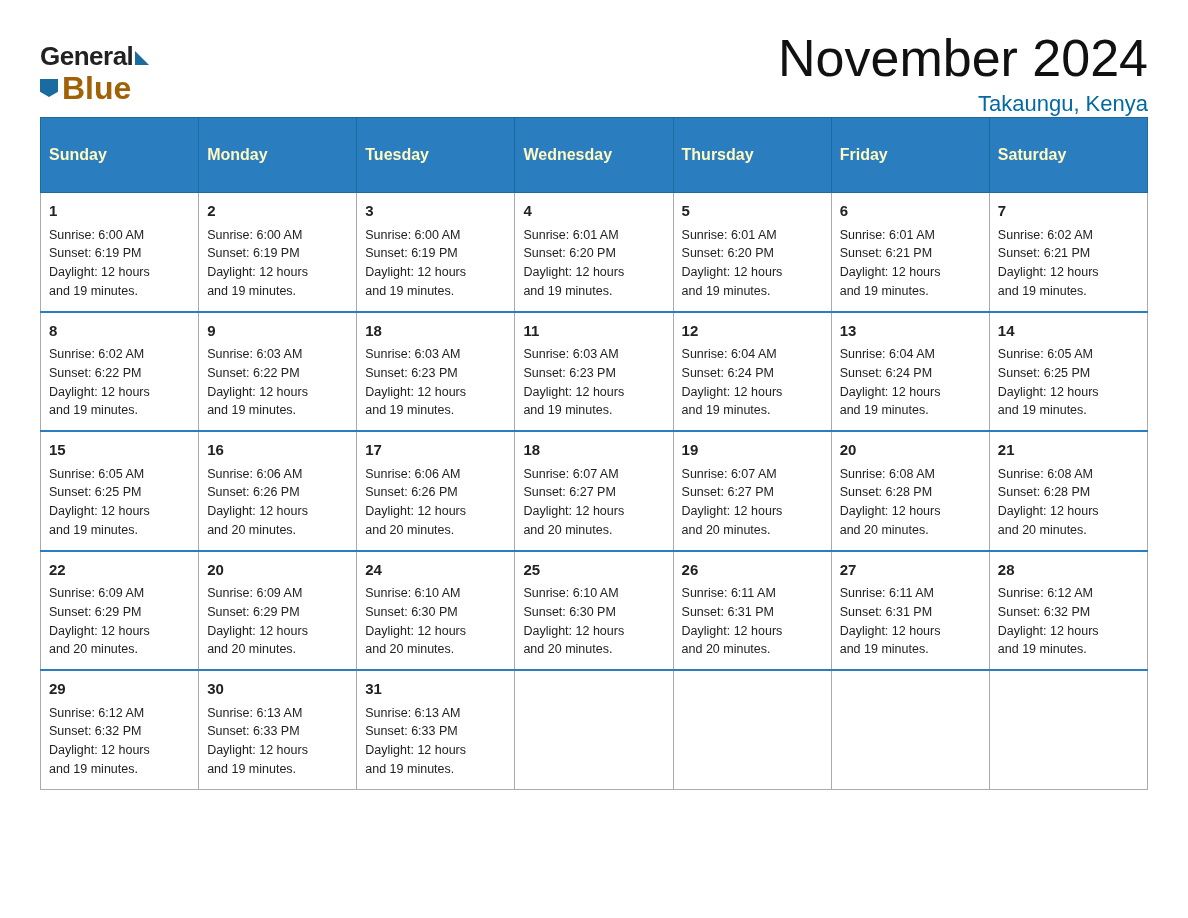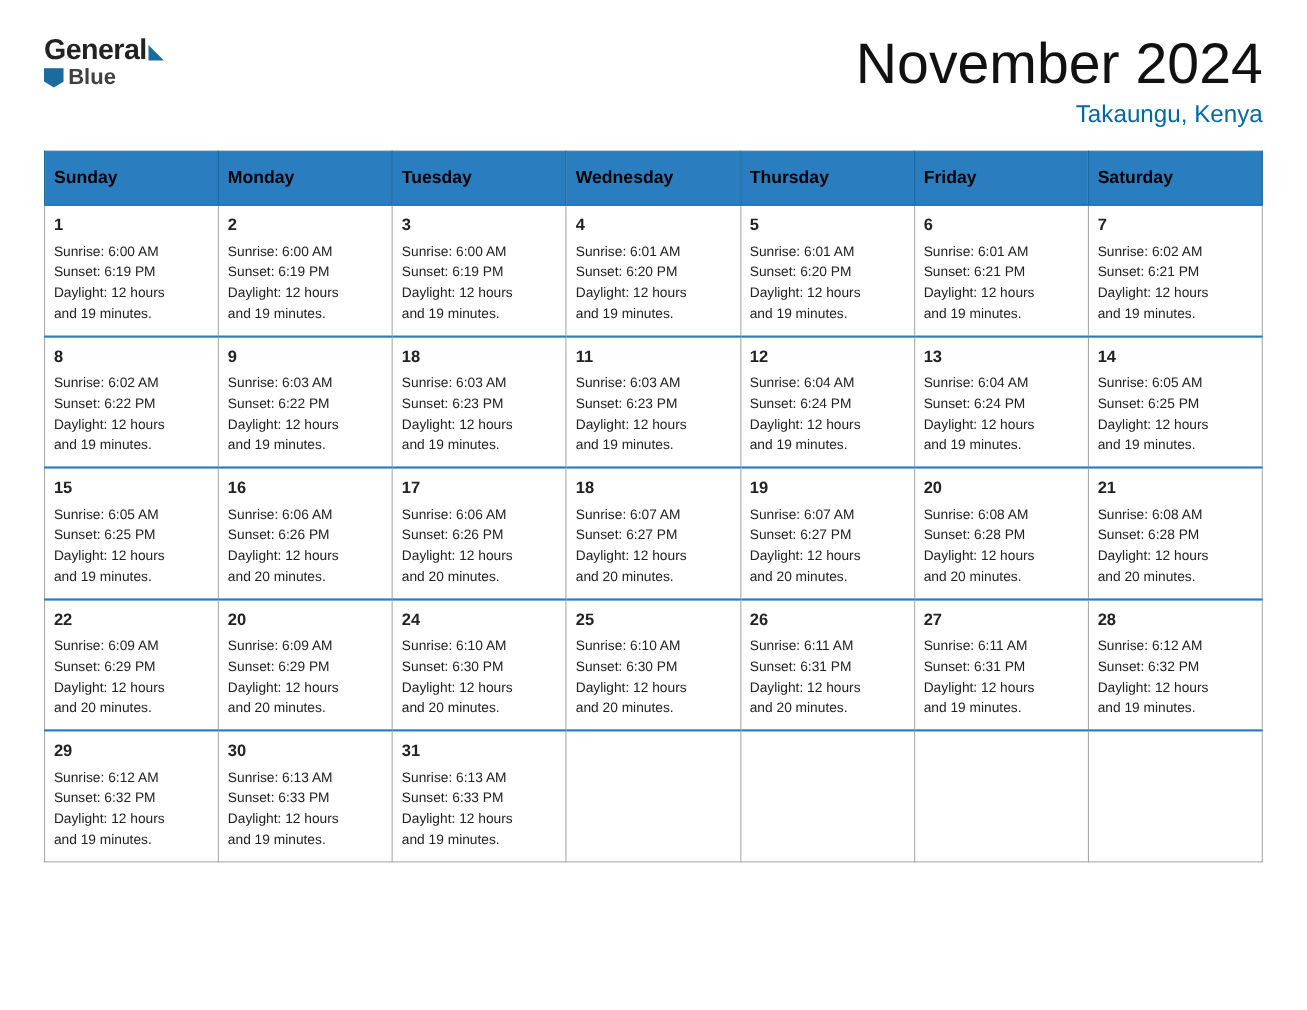--- a/index.html
+++ b/index.html
@@ -7,22 +7,21 @@
       font-family: Arial, sans-serif;
       background: #fff;
       color: #222;
       padding: 30px 40px;
       width: 1188px;
       min-height: 918px;
     }
     .header {
       display: flex;
       justify-content: space-between;
-      align-items: flex-start;
-      margin-bottom: 20px;
+      align-items: center;
       gap: 20px;
     }
     .logo {
       display: flex;
       flex-direction: column;
       align-items: flex-start;
     }
     .logo-top {
       display: flex;
       align-items: center;
@@ -36,23 +35,23 @@
     .logo-arrow {
       width: 0;
       height: 0;
       border-left: 14px solid #1a6ba0;
       border-top: 14px solid transparent;
       border-bottom: 0px solid transparent;
       margin-left: 2px;
       margin-top: 4px;
     }
     .logo-blue {
-      font-size: 20px;
+      font-size: 32px;
       font-weight: bold;
-      color: #404040;
+      color: #a16207;
       margin-left: 2px;
     }
     .title-block {
       text-align: right;
     }
     .month-title {
       font-size: 52px;
       font-weight: normal;
       color: #111;
       line-height: 1.1;
@@ -62,24 +61,24 @@
       color: #0369a1;
       margin-top: 4px;
     }
     .calendar {
       width: 100%;
       border-collapse: collapse;
       border: 1px solid #999;
     }
     .calendar th {
       background: #2a7dbf;
-      color: #000000;
+      color: #fef9c3;
       font-size: 16px;
       font-weight: bold;
-      padding: 15px 8px;
+      padding: 28px 8px;
       text-align: left;
       border: 1px solid #1a6ba0;
     }
     .calendar td {
       vertical-align: top;
       padding: 7px 8px 10px 8px;
       border: 1px solid #aaa;
       font-size: 12.5px;
       line-height: 1.5;
       width: 14.28%;

